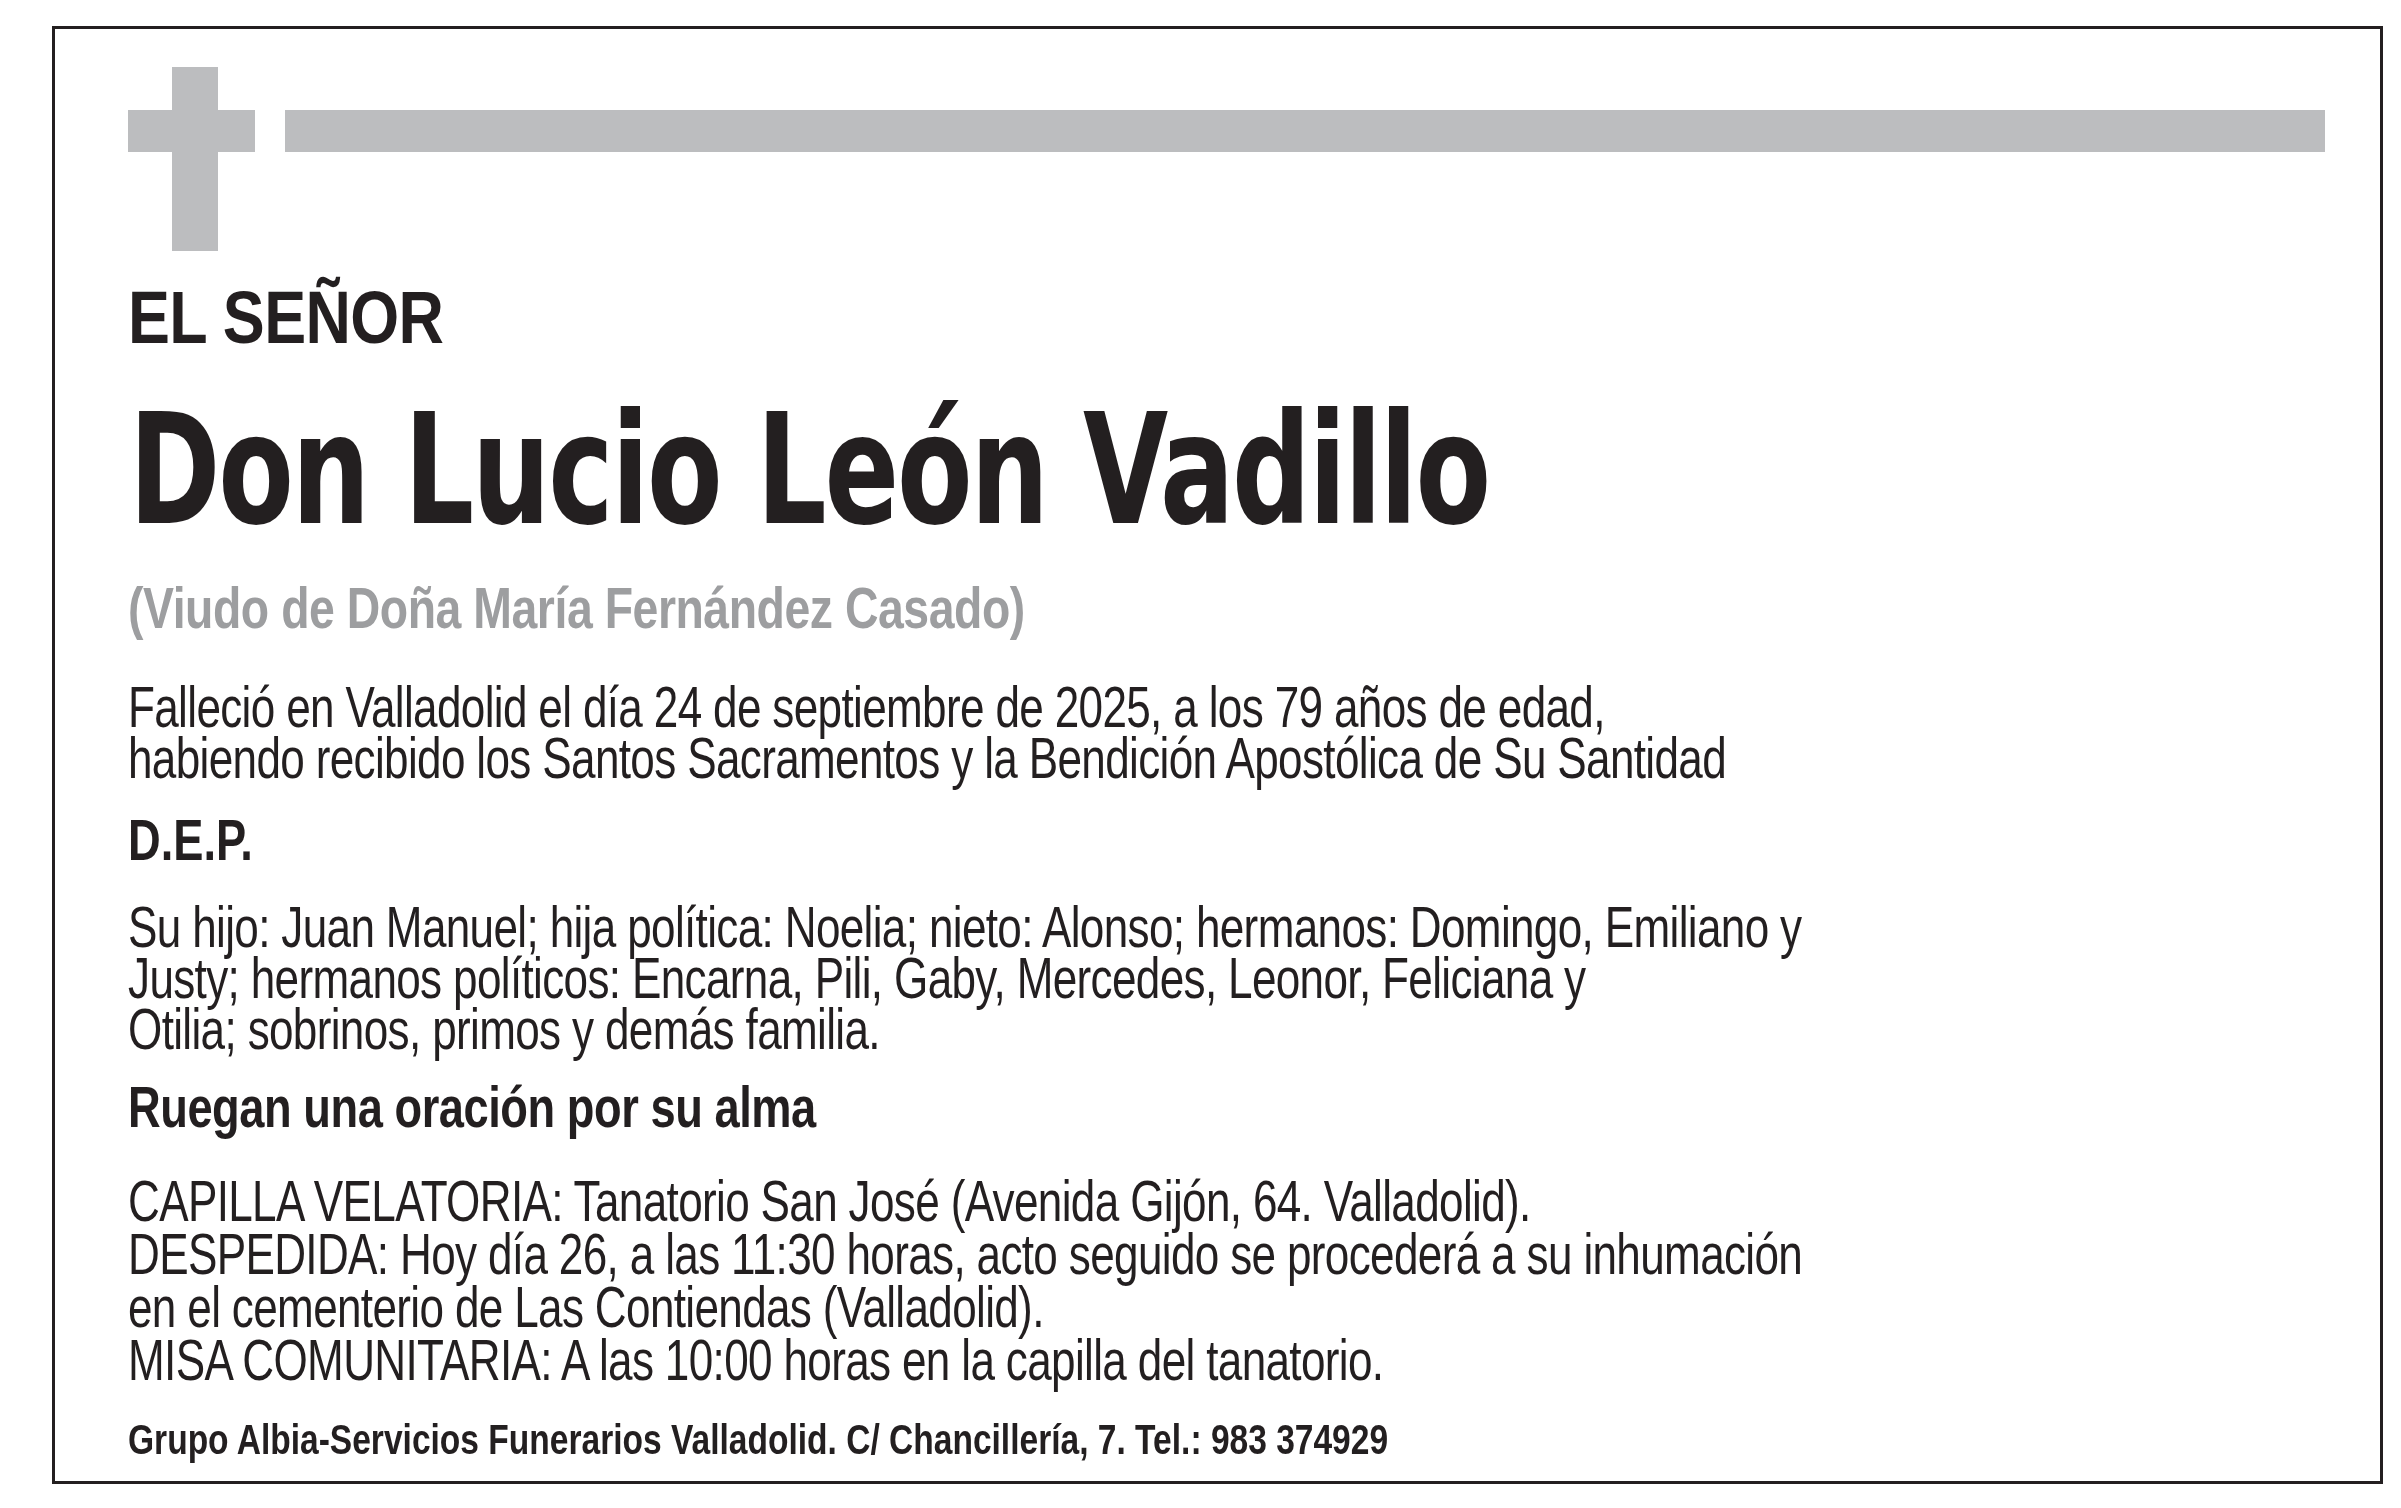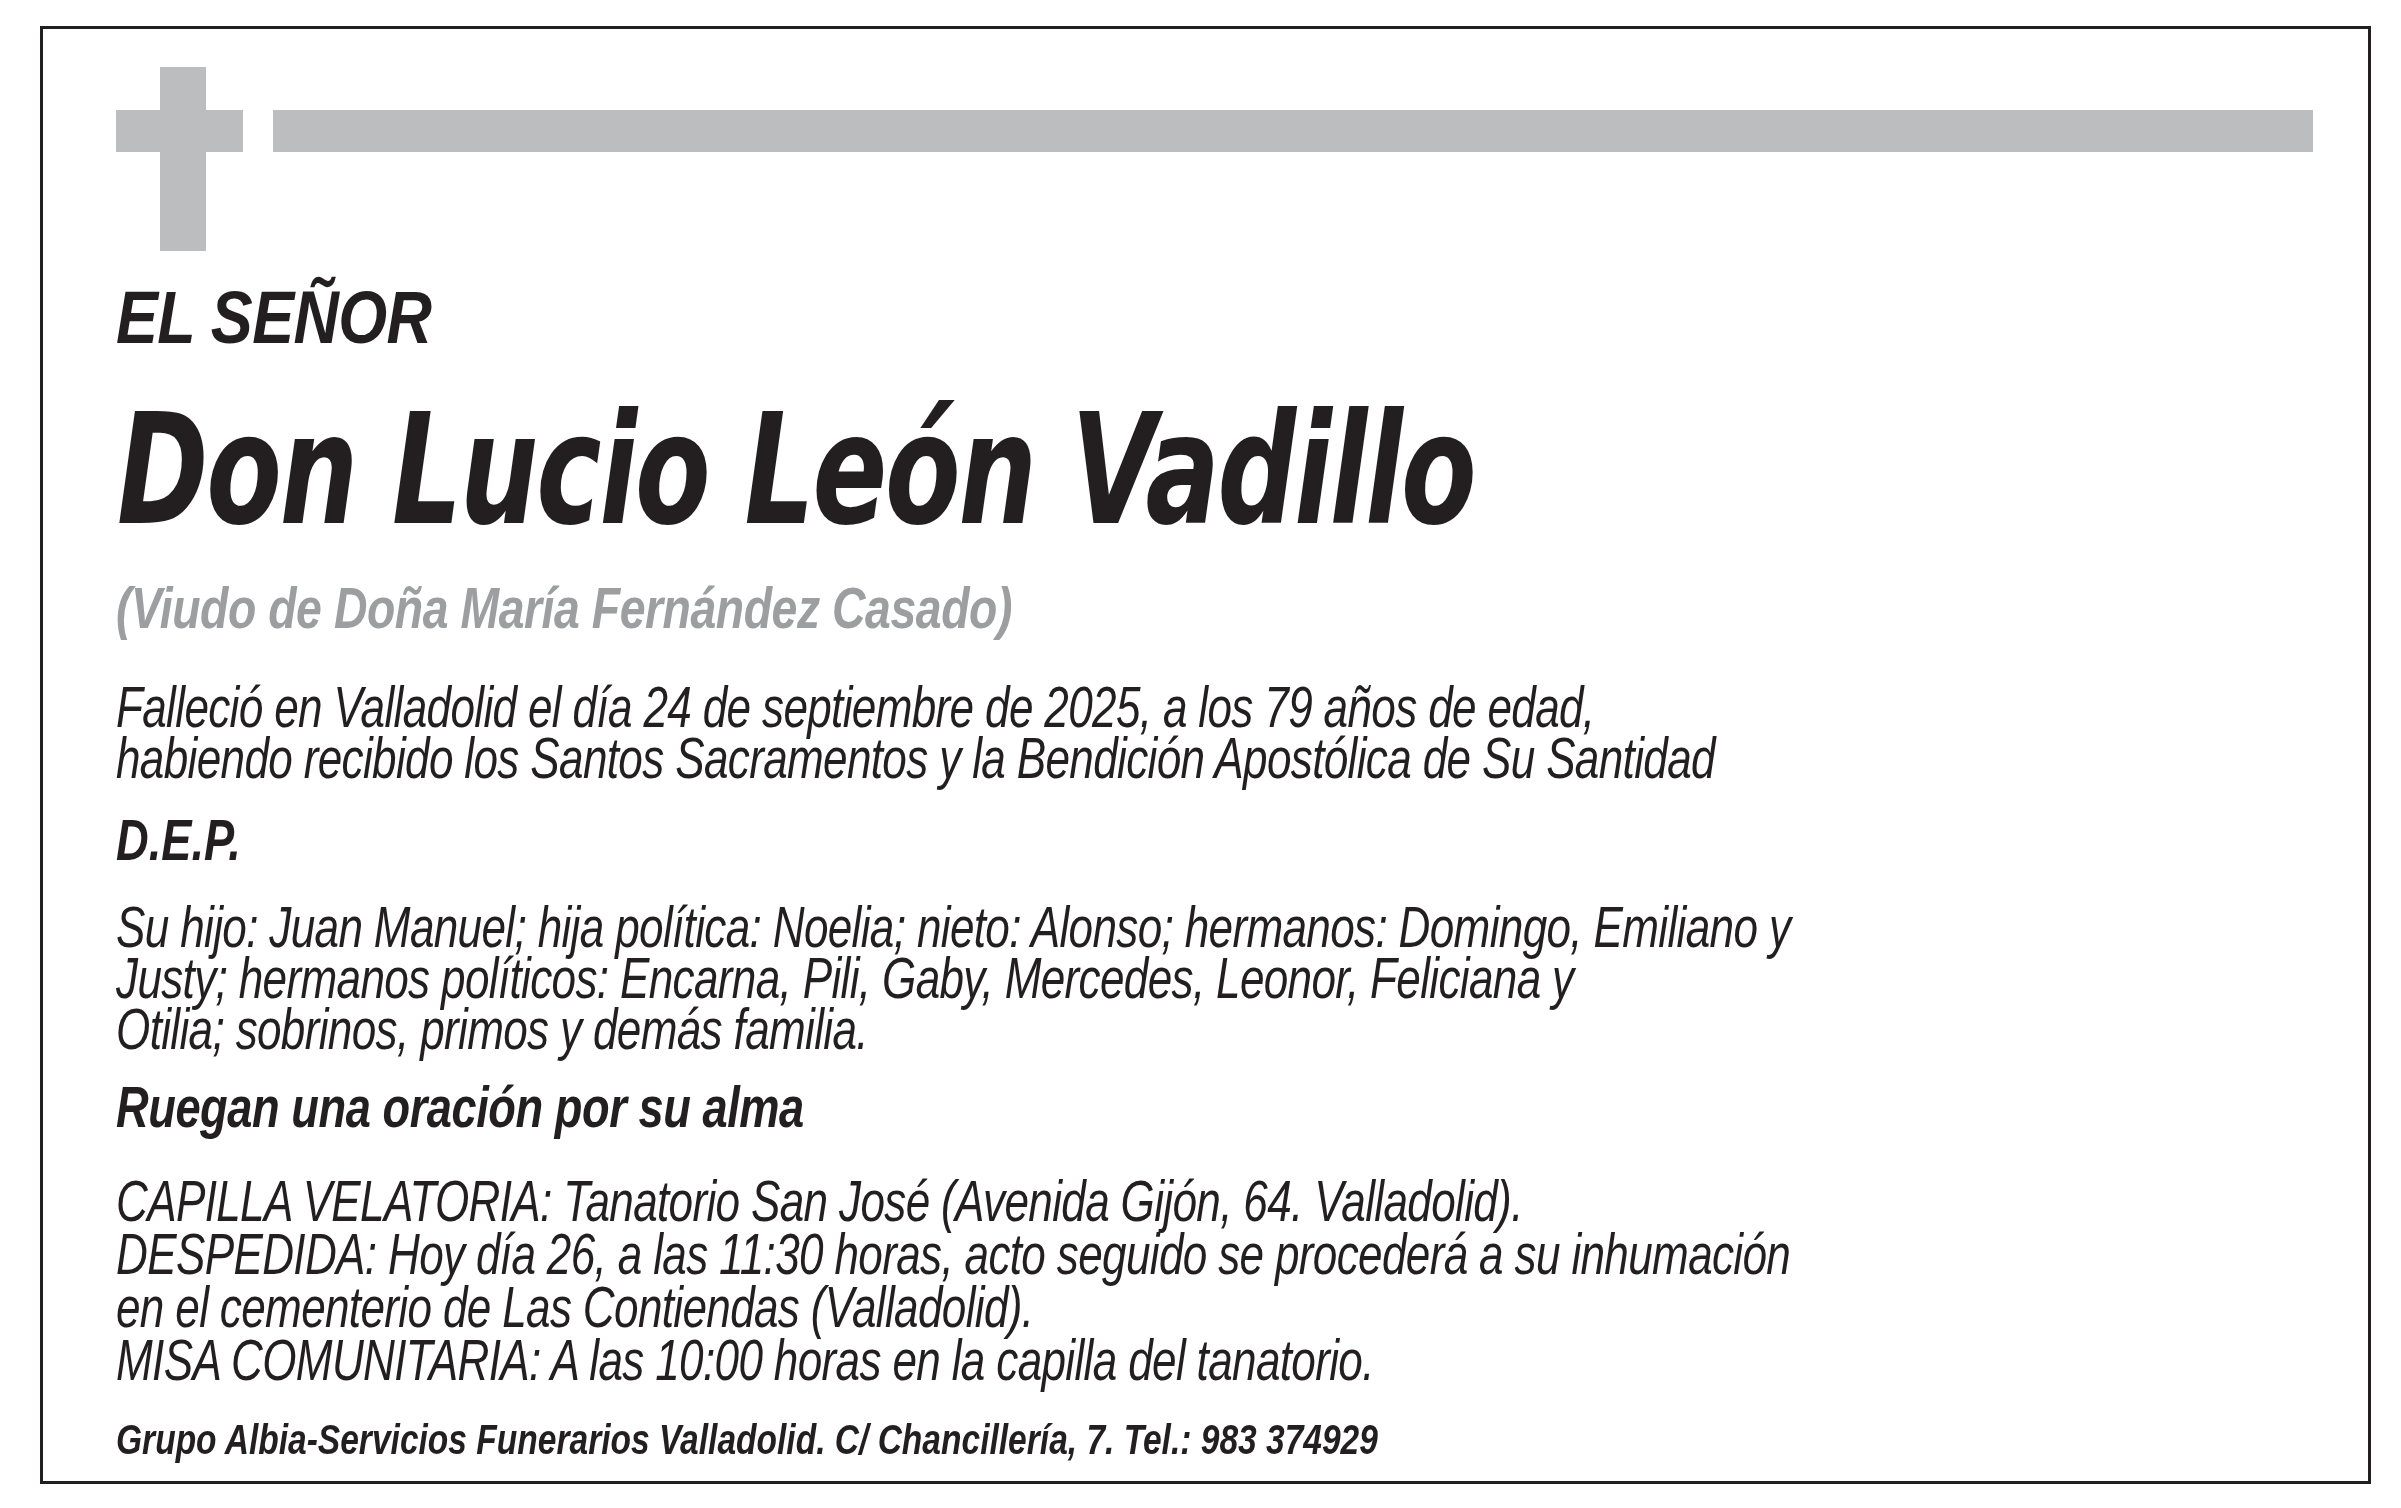--- a/index.html
+++ b/index.html
@@ -6,25 +6,24 @@
     --ink:#231f20;
     --cross-gray:#bcbdbf;
     --subtitle-gray:#9d9ea0;
     --background:#ffffff;
   }
   *{margin:0;padding:0;box-sizing:content-box;}
   html,body{width:2401px;height:1508px;background:var(--background);overflow:hidden;}
   body{font-family:"Liberation Sans",sans-serif;color:var(--ink);}
 
   .card{
-    position:absolute;left:40px;top:26px;
+    position:absolute;left:52px;top:26px;
     width:2325px;height:1452px;
     border:3.5px solid var(--ink);
     background:var(--background);
-    font-style:italic;
   }
   .card > *{position:absolute;}
 
   
   .cross-v{left:117px;top:38px;width:46px;height:184px;background:var(--cross-gray);}
   .cross-h{left:73px;top:81px;width:127px;height:42px;background:var(--cross-gray);}
   .rule{left:230px;top:81px;width:2040px;height:42px;background:var(--cross-gray);}
 
   .txt{white-space:nowrap;transform-origin:0 0;}
 

